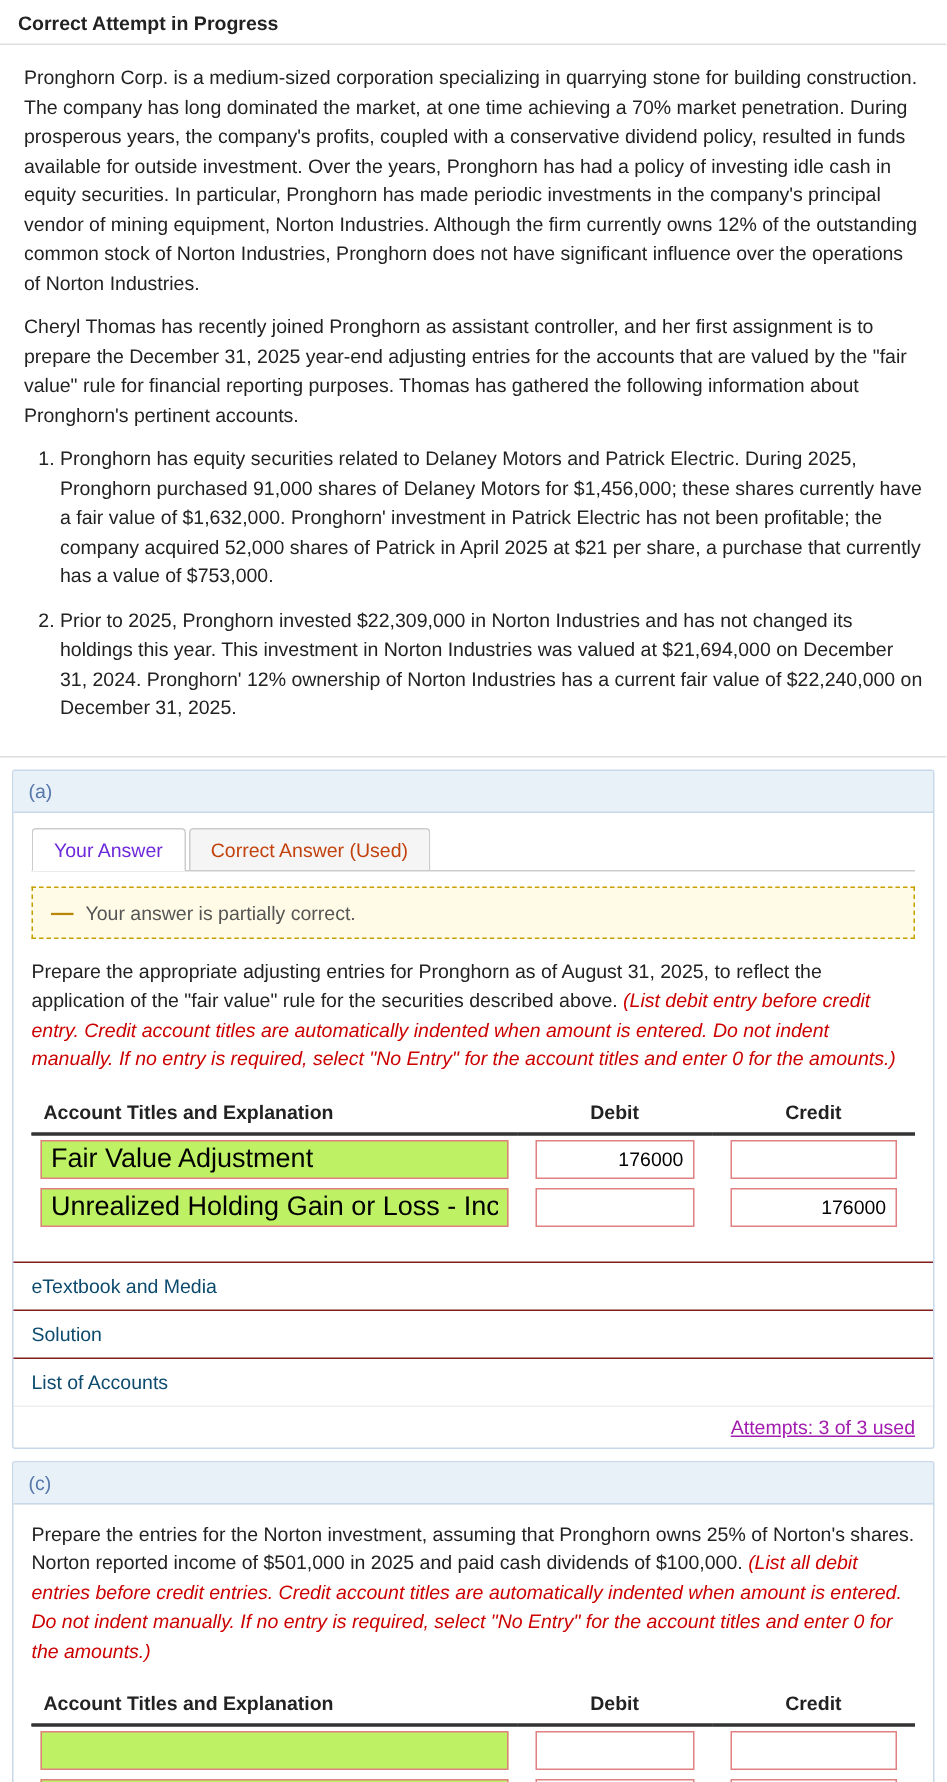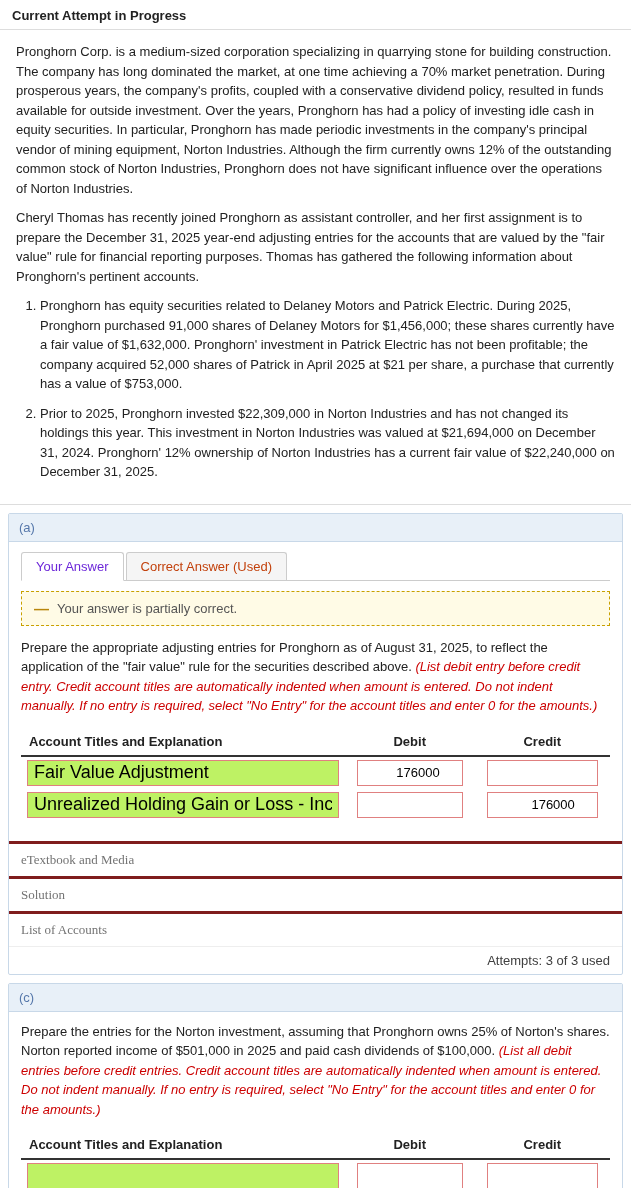--- a/index.html
+++ b/index.html
@@ -128,53 +128,53 @@
       width: 100%;
       border: 1px solid #e08080;
       padding: 4px 6px;
       font-size: 18px;
       background: #bef264;
       height: 26px;
     }
     .amount-input {
       width: 90%;
       border: 1px solid #e08080;
-      padding: 4px 22px;
+      padding: 4px 6px;
       font-size: 13px;
       background: #fff;
       height: 26px;
       text-align: right;
     }
     .amount-input.filled {
       border: 1px solid #e08080;
     }
     .col-account { width: 55%; }
     .col-debit { width: 22%; text-align: center; }
     .col-credit { width: 23%; text-align: center; }
     .utility-row {
-      border-top: 3px solid #7f1d1d;
+      border-top: 1px solid #7f1d1d;
       padding: 8px 12px;
       font-size: 13px;
-      color: #737373;
+      color: #0c4a6e;
       cursor: pointer;
-      font-family: Liberation Serif, serif;
     }
     .attempts-row {
       text-align: right;
       padding: 6px 12px;
       font-size: 13px;
-      color: #404040;
+      color: #a21caf;
       border-top: 1px solid #eee;
+      text-decoration: underline;
     }
   </style>
 </head>
 <body>
 
 <div class="header-bar">
-  <span>Current Attempt in Progress</span>
+  <span>Correct Attempt in Progress</span>
 </div>
 
 <div class="context-section">
   <p>Pronghorn Corp. is a medium-sized corporation specializing in quarrying stone for building construction. The company has long dominated the market, at one time achieving a 70% market penetration. During prosperous years, the company's profits, coupled with a conservative dividend policy, resulted in funds available for outside investment. Over the years, Pronghorn has had a policy of investing idle cash in equity securities. In particular, Pronghorn has made periodic investments in the company's principal vendor of mining equipment, Norton Industries. Although the firm currently owns 12% of the outstanding common stock of Norton Industries, Pronghorn does not have significant influence over the operations of Norton Industries.</p>
   <p>Cheryl Thomas has recently joined Pronghorn as assistant controller, and her first assignment is to prepare the December 31, 2025 year-end adjusting entries for the accounts that are valued by the "fair value" rule for financial reporting purposes. Thomas has gathered the following information about Pronghorn's pertinent accounts.</p>
   <ol>
     <li>Pronghorn has equity securities related to Delaney Motors and Patrick Electric. During 2025, Pronghorn purchased 91,000 shares of Delaney Motors for $1,456,000; these shares currently have a fair value of $1,632,000. Pronghorn' investment in Patrick Electric has not been profitable; the company acquired 52,000 shares of Patrick in April 2025 at $21 per share, a purchase that currently has a value of $753,000.</li>
     <li>Prior to 2025, Pronghorn invested $22,309,000 in Norton Industries and has not changed its holdings this year. This investment in Norton Industries was valued at $21,694,000 on December 31, 2024. Pronghorn' 12% ownership of Norton Industries has a current fair value of $22,240,000 on December 31, 2025.</li>
   </ol>
 </div>

